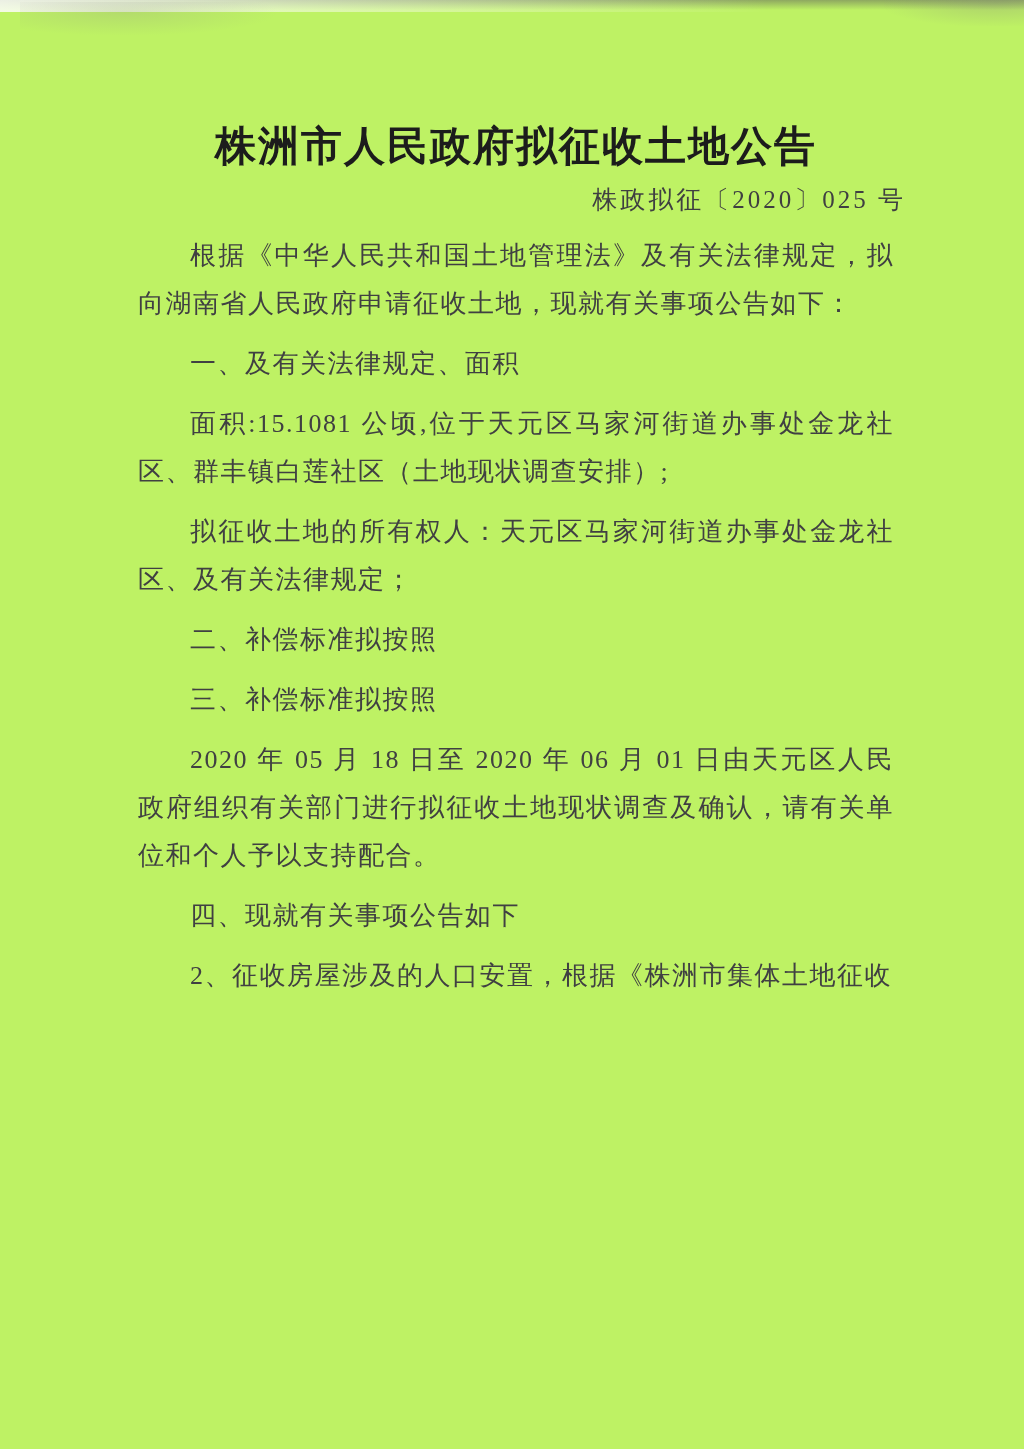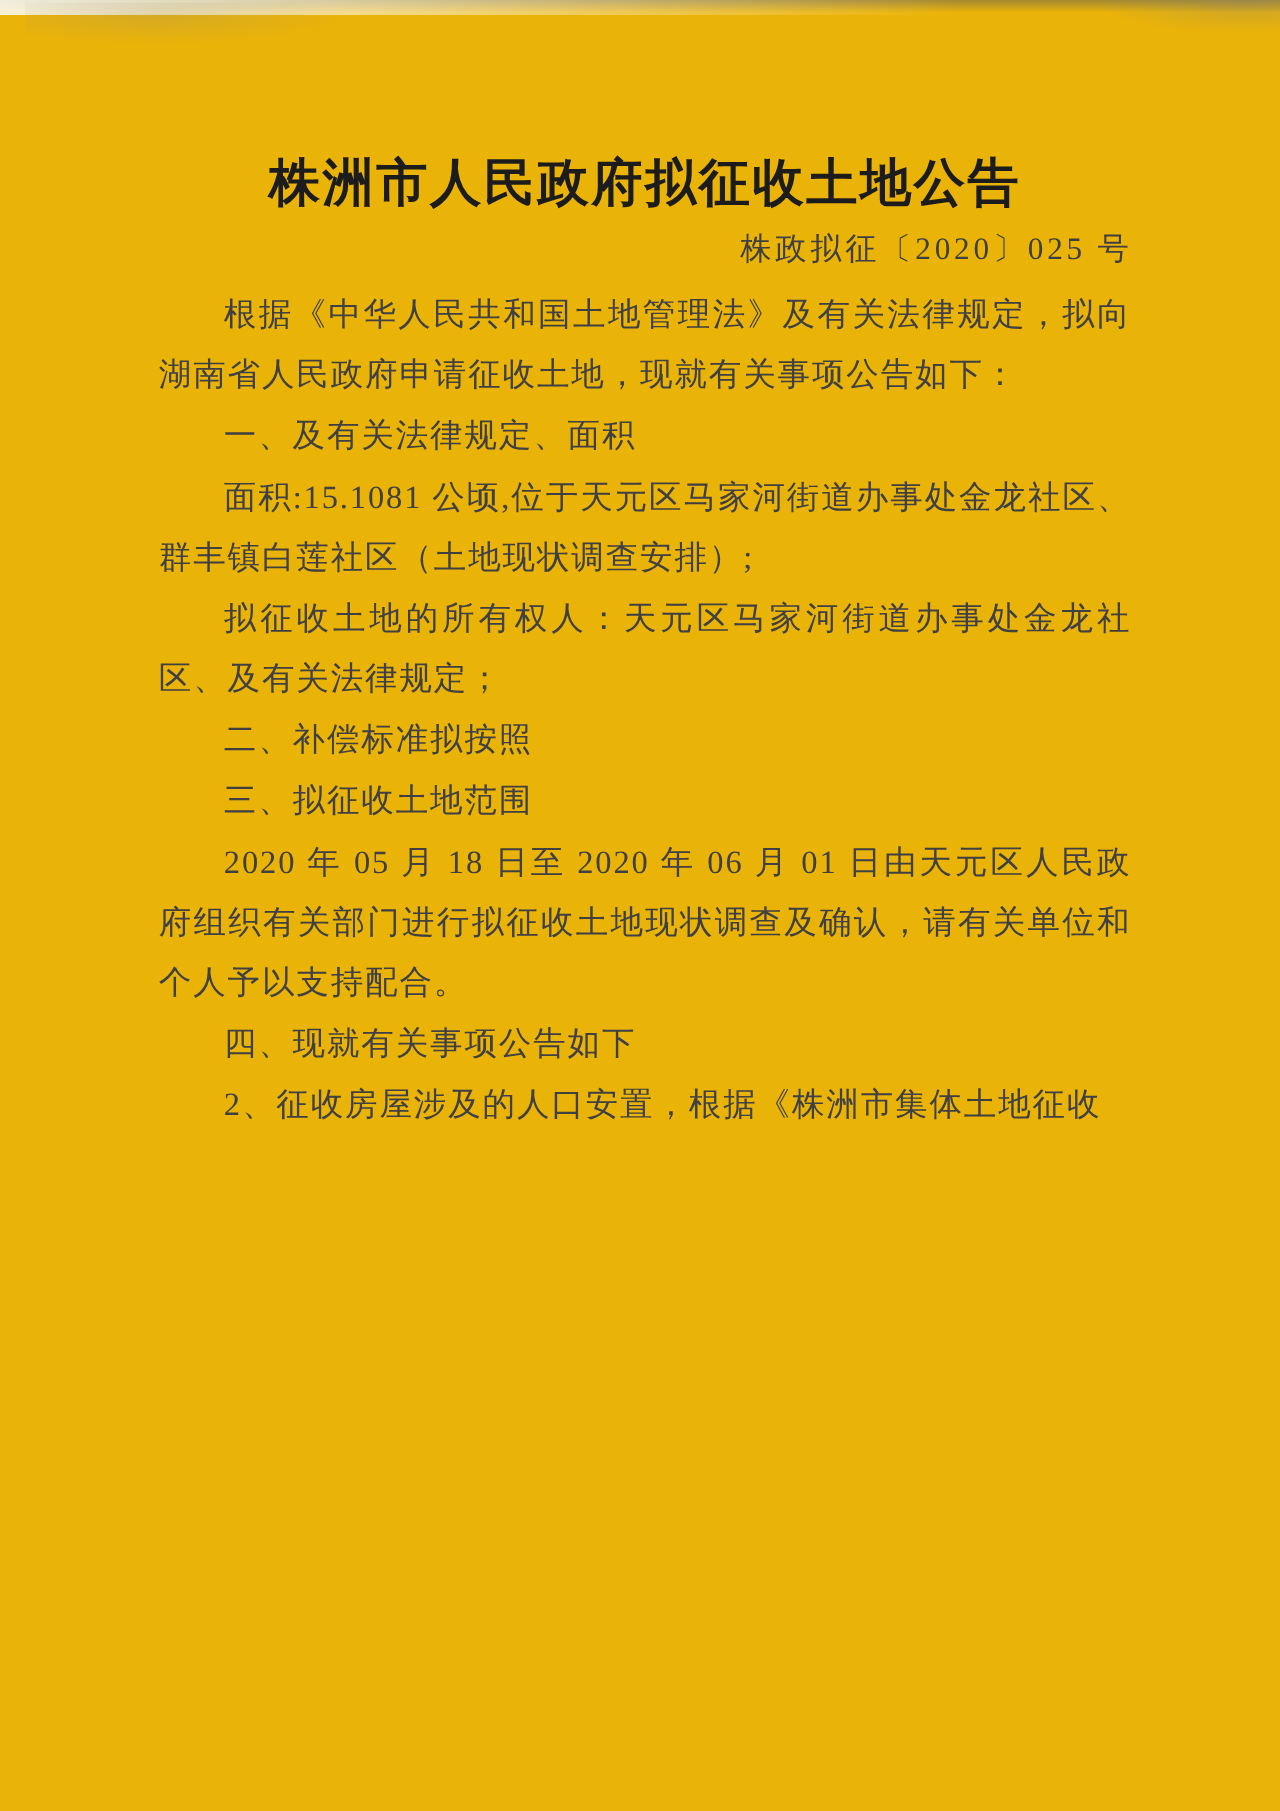--- a/index.html
+++ b/index.html
@@ -5,21 +5,21 @@
   html, body {
     margin: 0;
     padding: 0;
     background: #ffffff;
   }
   .page {
     position: relative;
     width: 1024px;
     height: 1449px;
     margin: 0 auto;
-    background: #eab308;
+    background: #bef264;
     overflow: hidden;
     font-family: "Liberation Serif", "DejaVu Serif", serif;
   }
   
   .scan-artifact-top {
     position: absolute;
     top: 0; left: 0; right: 0;
     height: 10px;
     background: linear-gradient(to bottom, rgba(95,95,92,0.50), rgba(255,255,255,0));
     pointer-events: none;
@@ -72,21 +72,21 @@
   }
   .doc-body {
     margin-top: 8px;
     font-size: 26px;
     line-height: 48px;
     letter-spacing: 1.5px;
     color: #404042;
     text-align: justify;
   }
   .doc-body p {
-    margin: 1px;
+    margin: 12px;
     text-indent: 2em;
   }
 </style>
 </head>
 <body>
 
 <div class="page">
   <div class="scan-artifact-top"></div>
   <div class="scan-artifact-top-fade"></div>
   <div class="scan-smudge-left"></div>
@@ -94,19 +94,19 @@
 
   <div class="content">
     <h1 class="title">株洲市人民政府拟征收土地公告</h1>
     <div class="doc-number">株政拟征〔2020〕025 号</div>
     <div class="doc-body" id="doc-body">
         <p class="para body">根据《中华人民共和国土地管理法》及有关法律规定，拟向湖南省人民政府申请征收土地，现就有关事项公告如下：</p>
         <p class="para heading">一、及有关法律规定、面积</p>
         <p class="para body">面积:15.1081 公顷,位于天元区马家河街道办事处金龙社区、群丰镇白莲社区（土地现状调查安排）;</p>
         <p class="para body">拟征收土地的所有权人：天元区马家河街道办事处金龙社区、及有关法律规定；</p>
         <p class="para heading">二、补偿标准拟按照</p>
-        <p class="para heading">三、拟征收土地范围</p>
+        <p class="para heading">三、补偿标准拟按照</p>
         <p class="para body">2020 年 05 月 18 日至 2020 年 06 月 01 日由天元区人民政府组织有关部门进行拟征收土地现状调查及确认，请有关单位和个人予以支持配合。</p>
         <p class="para heading">四、现就有关事项公告如下</p>
         <p class="para body">2、征收房屋涉及的人口安置，根据《株洲市集体土地征收</p>
       </div>
   </div>
 </div>
 
 </body></html>

